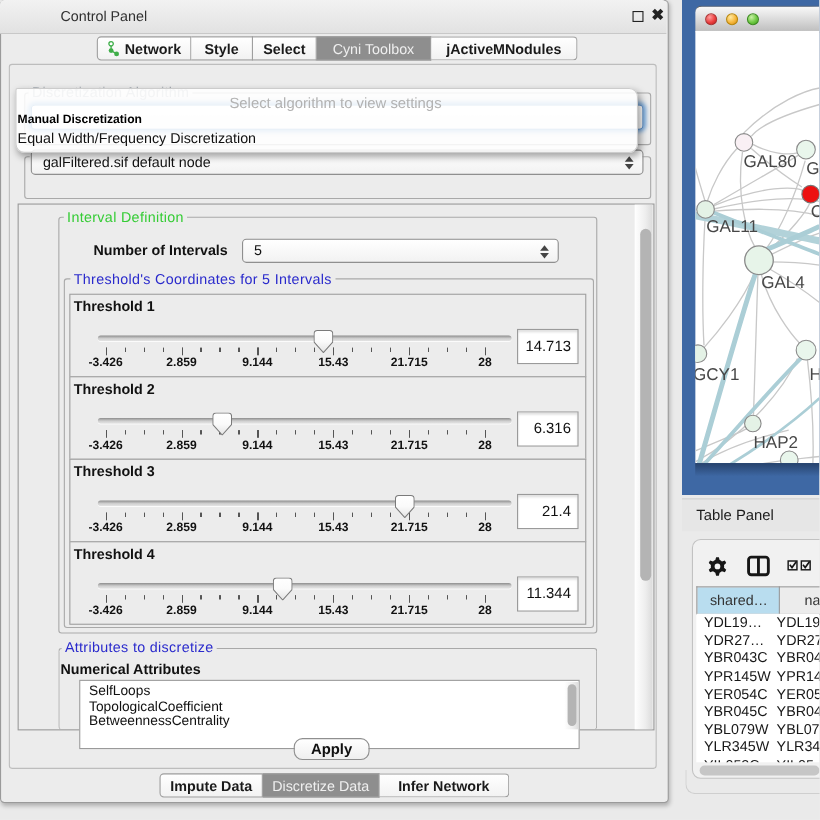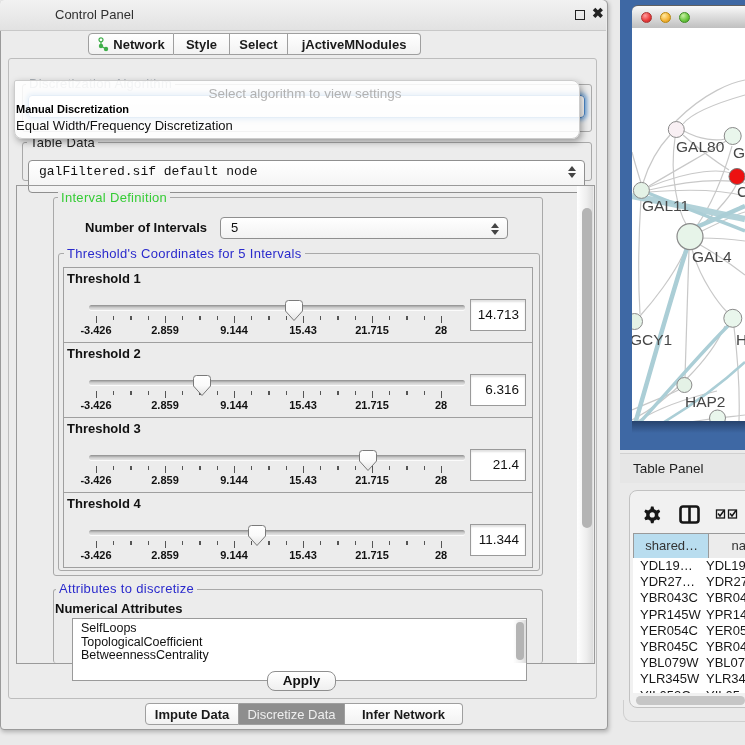--- a/index.html
+++ b/index.html
@@ -85,32 +85,33 @@
 <div class="abs tabrow" style="left:88px;top:33px;">
   <div class="tab first" style="width:86px;"><svg width="12" height="15" viewBox="0 0 12 15" style="margin-right:4px;">
     <line x1="4" y1="3" x2="4" y2="9" stroke="#3fae49" stroke-width="1.2"></line>
     <line x1="4" y1="9" x2="9" y2="12" stroke="#3fae49" stroke-width="1.2"></line>
     <circle cx="4" cy="2.8" r="2" fill="#fff" stroke="#3fae49" stroke-width="1.2"></circle>
     <circle cx="4" cy="9" r="2.2" fill="#3fae49"></circle>
     <circle cx="9" cy="12" r="2.2" fill="#3fae49"></circle>
   </svg>Network</div>
   <div class="tab" style="width:56px;">Style</div>
   <div class="tab" style="width:58px;">Select</div>
+  <div class="tab sel" style="width:104px;">Cyni Toolbox</div>
   <div class="tab last" style="width:133px;">jActiveMNodules</div>
 </div>
 
 <div class="abs" style="left:8px;top:58px;width:589px;height:641px;border:1px solid #bdbdbd;border-radius:3px;box-sizing:border-box;"></div>
 
 <div class="abs group" style="left:22px;top:84px;width:570px;height:48px;"></div>
 <div class="abs gtitle" style="left:26px;top:77px;color:#a8aeb5;">Discretization Algorithm</div>
 <div class="abs combo" style="left:28px;top:95px;width:557px;height:23px;box-shadow:0 0 4px 2px #6fa3d8;border-color:#4a84c4;"></div>
 
 <div class="abs group" style="left:22px;top:142px;width:570px;height:39px;"></div>
 <div class="abs gtitle" style="left:27px;top:136px;color:#222;text-align:right;">Table Data</div>
-<div class="abs combo" style="left:28px;top:160px;width:557px;height:33px;font-family:Liberation Mono, monospace;">
+<div class="abs combo" style="left:28px;top:136px;width:557px;height:23px;">
     <div class="cv">galFiltered.sif default node</div>
   <div class="spinarrows" style="right:7px;top:5px;"></div>
   </div>
 
 <div class="abs" style="left:16px;top:185px;width:579px;height:479px;border:1px solid #9a9a9a;box-sizing:border-box;"></div>
 <div class="abs sbtrack" style="left:577px;top:186px;width:16px;height:477px;"></div>
 <div class="abs sbthumb" style="left:582px;top:208px;width:9.5px;height:320px;"></div>
 
 <div class="abs group" style="left:53px;top:197px;width:490px;height:379px;"></div>
 <div class="abs gtitle" style="left:58px;top:191px;color:#35cc35;">Interval Definition</div>

